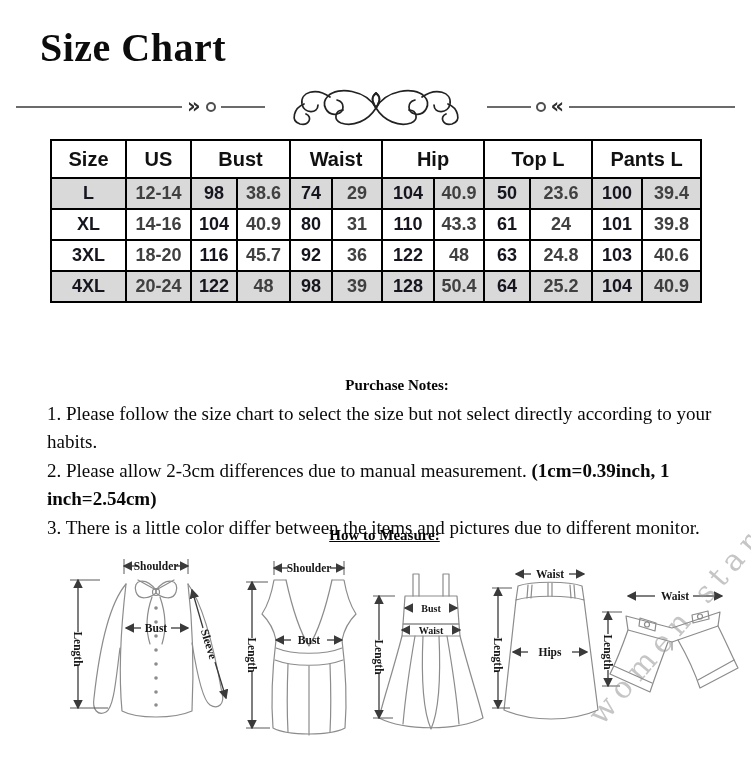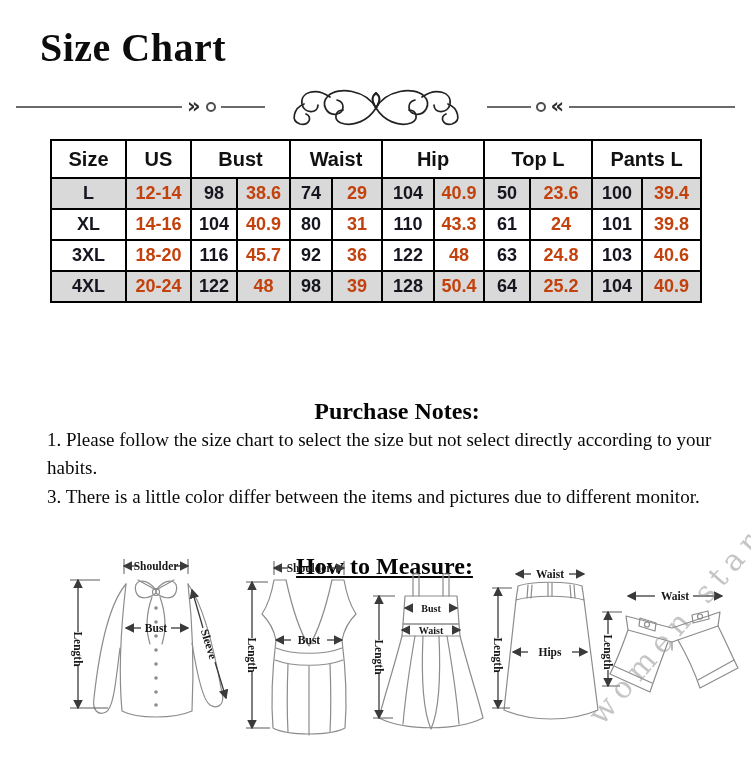--- a/index.html
+++ b/index.html
@@ -36,29 +36,29 @@
   }
   .size-table th, .size-table td {
     border:2px solid #000; text-align:center; vertical-align:middle; padding:0;
     overflow:hidden; white-space:nowrap;
   }
   .size-table thead tr:first-child th { height:36px; font-size:20px; font-weight:bold; color:#111; }
   .size-table .unit-row td { height:32px; font-size:17px; font-weight:bold; color:#111; }
   .size-table .unit-row td:first-child { font-size:20px; }
   .size-table tbody td { height:29px; font-size:18px; font-weight:bold; color:#15151f; }
   .size-table tbody tr.shaded td { background:#d9d9d9; }
-  .size-table td.accent { color:#c2410c; }
+  .size-table td.accent { color:#404040; }
 
   
   .notes {
     position:absolute; left:47px; top:371px; width:700px;
     font-size:19px; line-height:28.5px; color:#090909;
   }
   .notes-heading, .measure-heading {
-    text-align:center; font-weight:bold; font-size:24px; color:#050505;margin-top:26px;
+    text-align:center; font-weight:bold; font-size:15px; color:#050505;
   }
   .notes p { margin:0; }
   .bold-inline { font-weight:bold; }
   .measure-heading { position:absolute; top:527px; left:9px; width:100%;text-decoration:underline; }
 
   
   .diagram { position:absolute; }
   .garment { stroke:#8c8c8c; stroke-width:1.2; fill:none; stroke-linecap:round; stroke-linejoin:round; }
   .aline  { stroke:#3a3a3a; stroke-width:1.3; fill:none; }
   .ar-s { marker-start:url(#ah); }
@@ -197,20 +197,21 @@
           <td class="accent">25.2</td>
           <td>104</td>
           <td class="accent">40.9</td>
         </tr>
       </tbody>
   </table>
 
   <div class="notes">
     <div class="notes-heading">Purchase Notes:</div>
     <p>1. Please follow the size chart to select the size but not select directly according to your habits.</p>
+    <p><span>2. Please allow 2-3cm differences due to manual measurement. </span><span class="bold-inline">(1cm=0.39inch, 1 inch=2.54cm)</span></p>
     <p>3. There is a little color differ between the items and pictures due to different monitor.</p>
   </div>
 
   <div class="measure-heading">How to Measure:</div>
 
   <svg class="diagram" style="left:42px; top:548px;" width="200" height="208" viewBox="0 0 200 208">
     <line class="tick" x1="82" y1="11" x2="82" y2="26"></line>
     <line class="tick" x1="146" y1="11" x2="146" y2="26"></line>
     <path class="aline ar-s" d="M82,18 L95,18"></path>
     <path class="aline ar-e" d="M133,18 L146,18"></path>

